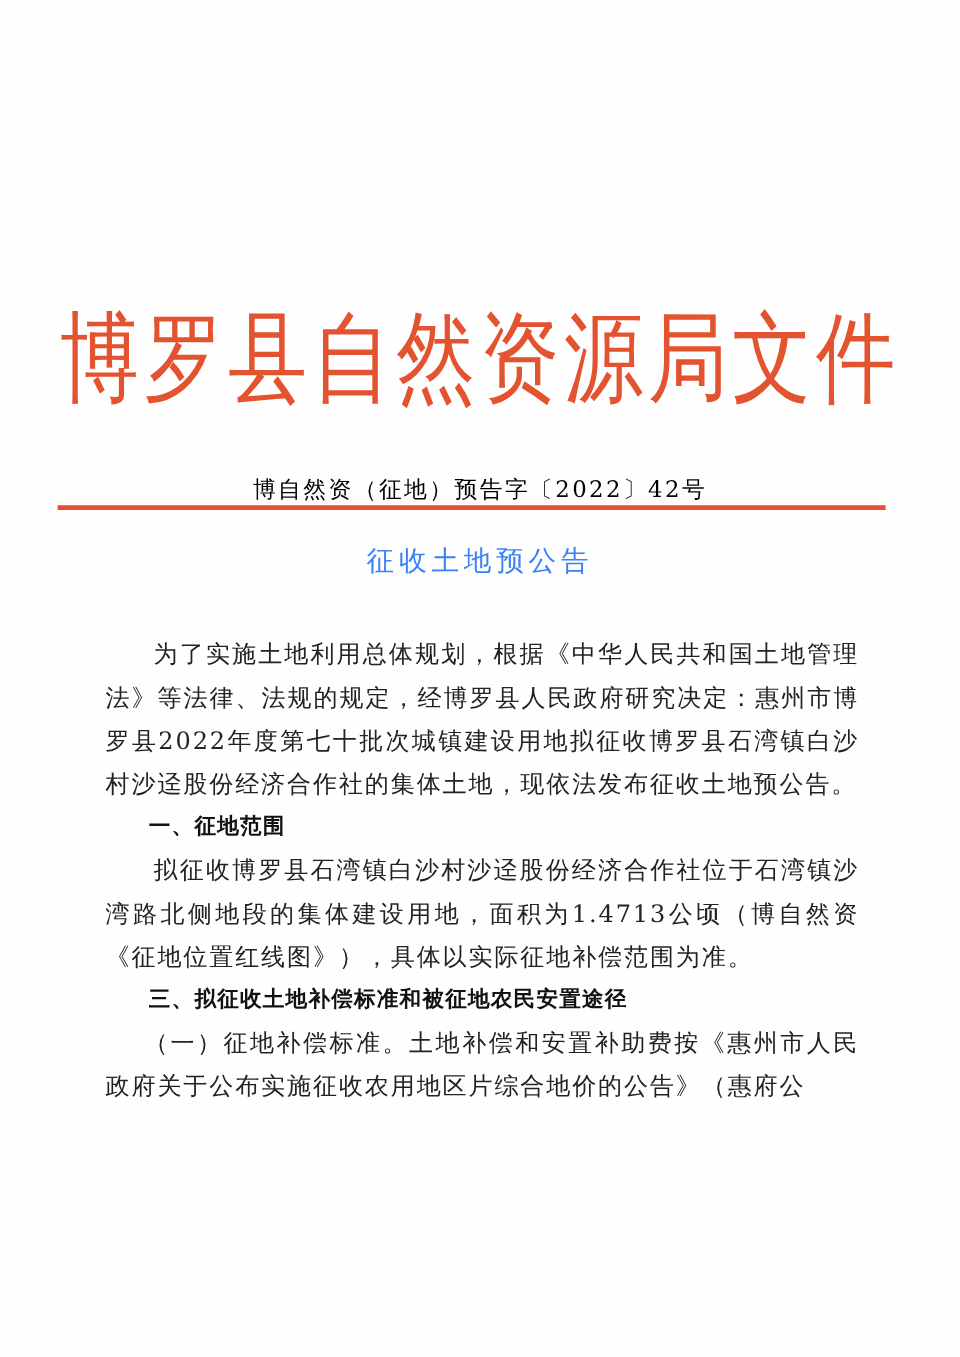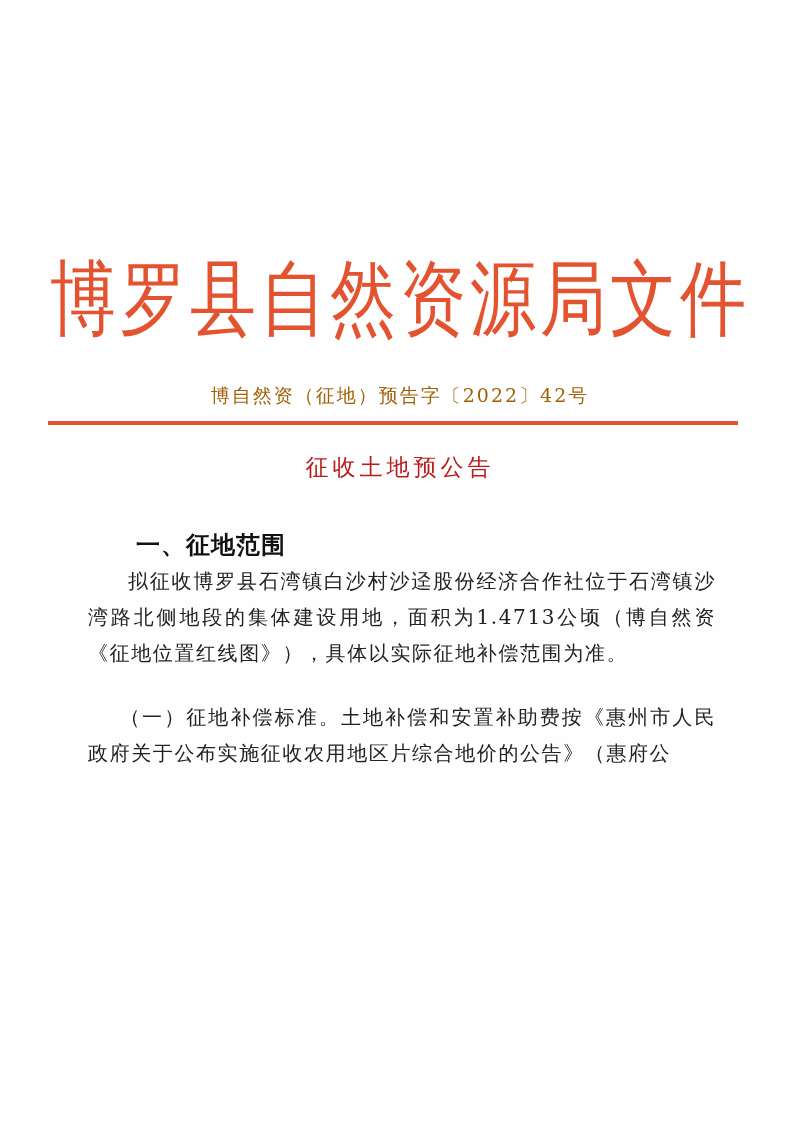--- a/index.html
+++ b/index.html
@@ -6,52 +6,54 @@
   body { width: 800px; height: 1131px; position: relative; overflow: hidden; }
   .page { position: absolute; inset: 0; background: #fefefe; }
   .masthead {
     position: absolute; left: 0; right: 0; top: 243px;
     text-align: center; color: #e4532f;
     font-family: "DejaVu Serif", serif;
     font-size: 66px; letter-spacing: 4px; line-height: 90px;
     transform: scaleY(1.25); transform-origin: center top;
   }
   .docno {
-    position: absolute; left: 0; right: 0; top: 383px;
-    text-align: center; color: #a16207;
+    position: absolute; left: 0; right: 0; top: 395px;
+    text-align: center; color: #000000;
     font-family: "DejaVu Serif", serif; font-size: 19px; letter-spacing: 2px;
   }
   .rule {
     position: absolute; left: 48px; width: 690px; top: 421px; height: 4px;
     background: #e4532f;
   }
   .title {
     position: absolute; left: 0; right: 0; top: 452px;
-    text-align: center; color: #b91c1c;
+    text-align: center; color: #3b82f6;
     font-family: "DejaVu Sans", sans-serif; font-size: 23px; letter-spacing: 4px;
   }
   .body {
     position: absolute; left: 88px; width: 628px; top: 527px;
     font-family: "DejaVu Serif", serif; font-size: 20px; color: #222;
     line-height: 36px; letter-spacing: 1.6px;
   }
   .body p { margin: 0; text-align: justify; text-indent: 2em; }
   .body h3 {
     margin: 0; font-family: "DejaVu Sans", sans-serif; font-weight: bold;
-    font-size: 24px; line-height: 36px; text-indent: 2em; color: #111; letter-spacing: 1px;
+    font-size: 18px; line-height: 36px; text-indent: 2em; color: #111; letter-spacing: 1px;
   }
-  .body p.noindent { text-indent: 1.6em; margin-top: 28px; }
+  .body p.noindent { text-indent: 1.6em; }
 </style>
 </head>
 <body>
 
 <div class="page">
   <div class="masthead">博罗县自然资源局文件</div>
   <div class="docno">博自然资（征地）预告字〔2022〕42号</div>
   <div class="rule"></div>
   <div class="title">征收土地预公告</div>
 
   <div class="body">
+    <p>为了实施土地利用总体规划，根据《中华人民共和国土地管理法》等法律、法规的规定，经博罗县人民政府研究决定：惠州市博罗县2022年度第七十批次城镇建设用地拟征收博罗县石湾镇白沙村沙迳股份经济合作社的集体土地，现依法发布征收土地预公告。</p>
     <h3>一、征地范围</h3>
     <p>拟征收博罗县石湾镇白沙村沙迳股份经济合作社位于石湾镇沙湾路北侧地段的集体建设用地，面积为1.4713公顷（博自然资《征地位置红线图》），具体以实际征地补偿范围为准。</p>
+    <h3>三、拟征收土地补偿标准和被征地农民安置途径</h3>
     <p class="noindent">（一）征地补偿标准。土地补偿和安置补助费按《惠州市人民政府关于公布实施征收农用地区片综合地价的公告》（惠府公</p>
   </div>
 </div>
 
 </body></html>

